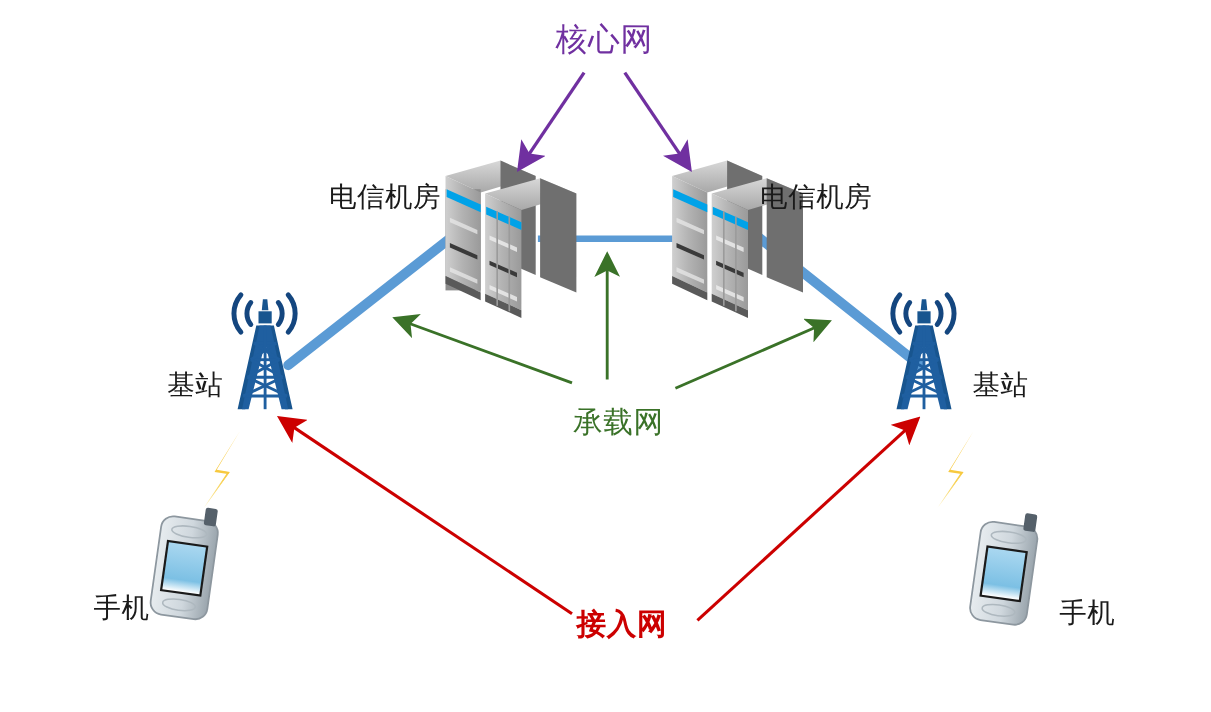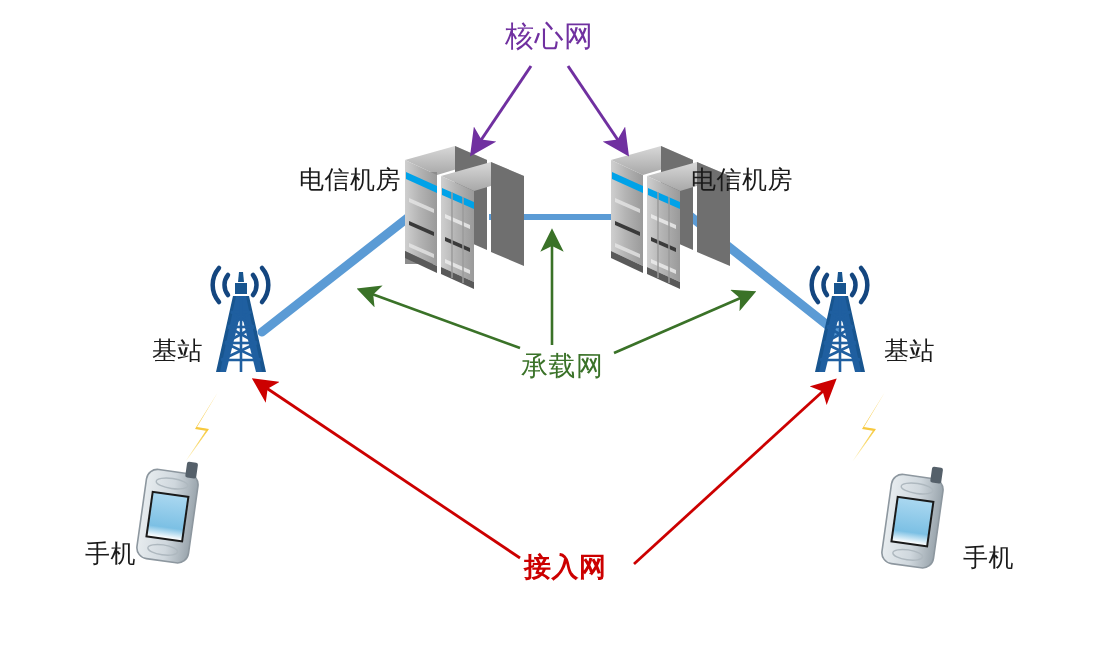--- a/index.html
+++ b/index.html
@@ -34,21 +34,21 @@
   .label-core {
     font-size: 29px;
     color: #7030a0;
     left: 505px;
     top: 22px;
   }
   .label-bearer {
     font-size: 27px;
     color: #3a7228;
     left: 521px;
-    top: 353px;
+    top: 371px;
   }
   .label-access {
     font-size: 27px;
     color: #cc0000;
     left: 524px;
     top: 554px;
     font-weight: bold;
   }
   .label-room-left {
     font-size: 25px;

